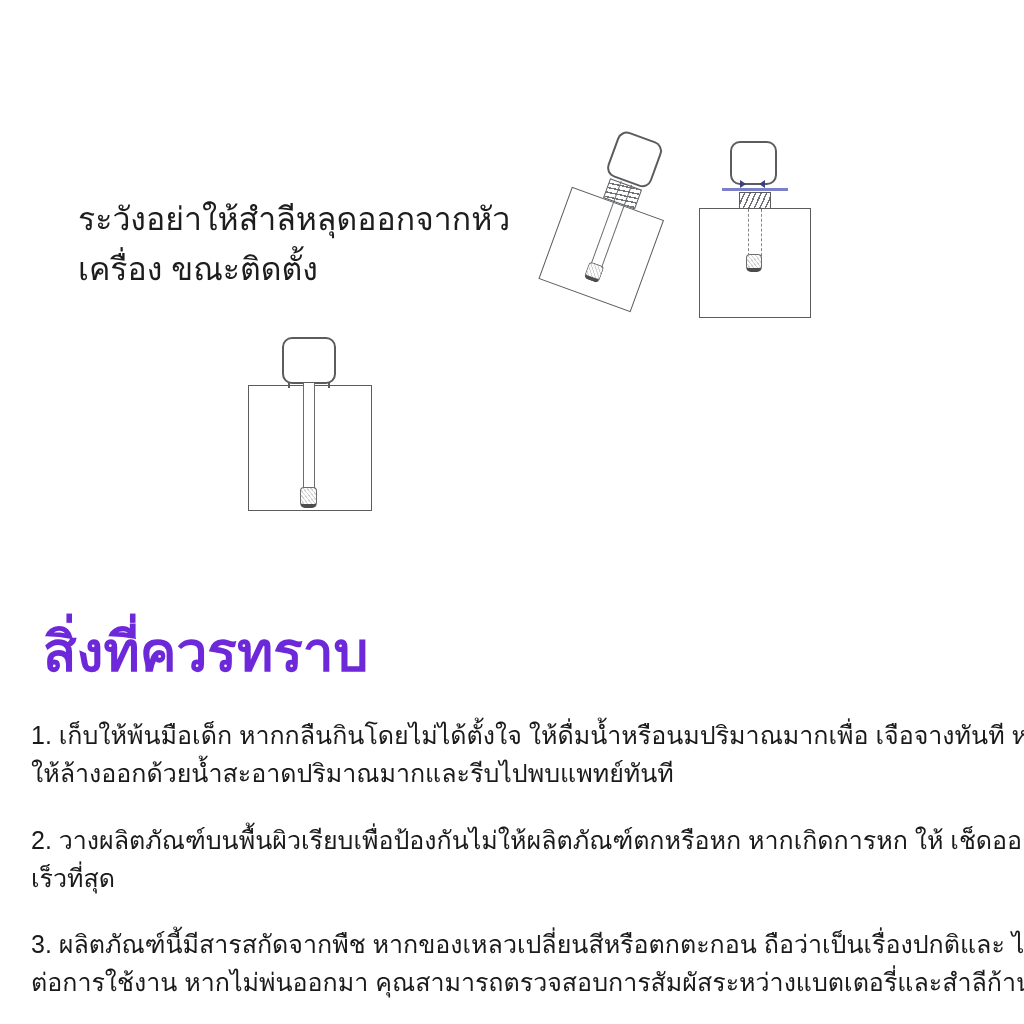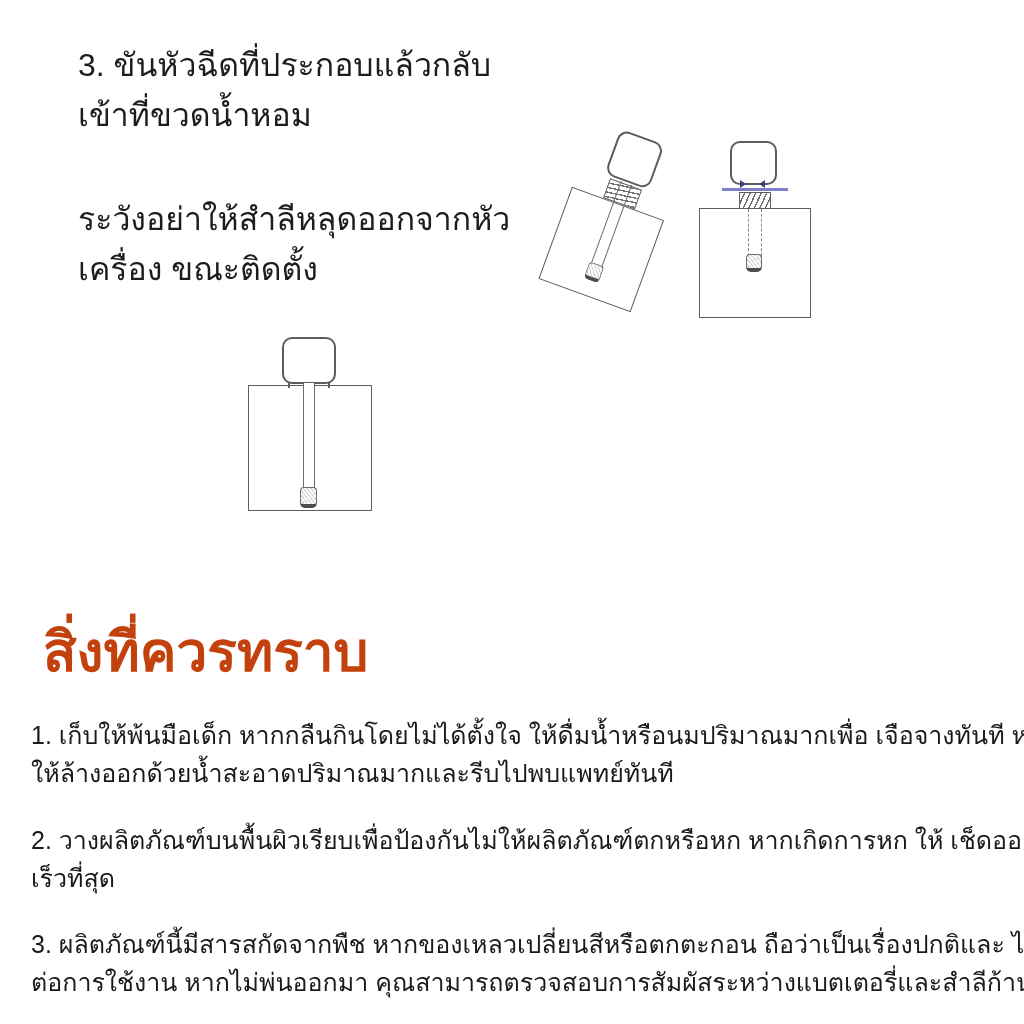--- a/index.html
+++ b/index.html
@@ -9,21 +9,21 @@
     height: 1024px;
     background: #ffffff;
     overflow: hidden;
     font-family: "Liberation Sans", "DejaVu Sans", sans-serif;
   }
   .txt { position:absolute; color:#1d1d1d; white-space:pre; }
   .step { font-size:32px; line-height:50px; letter-spacing:0; }
   .para { left:31px; font-size:25px; line-height:38px; color:#1a1a1a; }
   .heading {
     position:absolute; left:43px; top:612px; margin:0;
-    font-size:55px; line-height:80px; font-weight:700; color:#c2410c;
+    font-size:55px; line-height:80px; font-weight:700; color:#6d28d9;
     white-space:pre;
   }
 
   
   .fig { position:absolute; }
   .fig * { position:absolute; box-sizing:border-box; }
   .cap {
     border:2px solid #5a5c5e; border-radius:10px; background:#fff;
   }
   .bodybox { border:1.6px solid #5a5c5e; background:#fff; }
@@ -73,22 +73,20 @@
   .fig-c .cap::after  { right:4px; }
   .fig-c .bodybox { left:2px;  top:51px; width:124px; height:126px; }
   .fig-c .tube-solid { left:57px; top:49px; width:12px; height:107px; background:#fff; z-index:2; }
   .fig-c .cotton  { left:54px; top:153px; width:17px; height:21px; z-index:3; }
 </style>
 </head>
 <body>
 
 <div class="page">
 
-  <div class="txt step" style="left:78px; top:40px;">3. ขันหัวฉีดที่ประกอบแล้วกลับ
-เข้าที่ขวดน้ำหอม</div>
 
   <div class="txt step" style="left:78px; top:194px;">ระวังอย่าให้สำลีหลุดออกจากหัว
 เครื่อง ขณะติดตั้ง</div>
 
   <div class="fig fig-a">
     <div class="bodybox"></div>
     <div class="thread hlines"></div>
     <div class="tube-solid"></div>
     <div class="cotton"></div>
     <div class="cap"></div>

